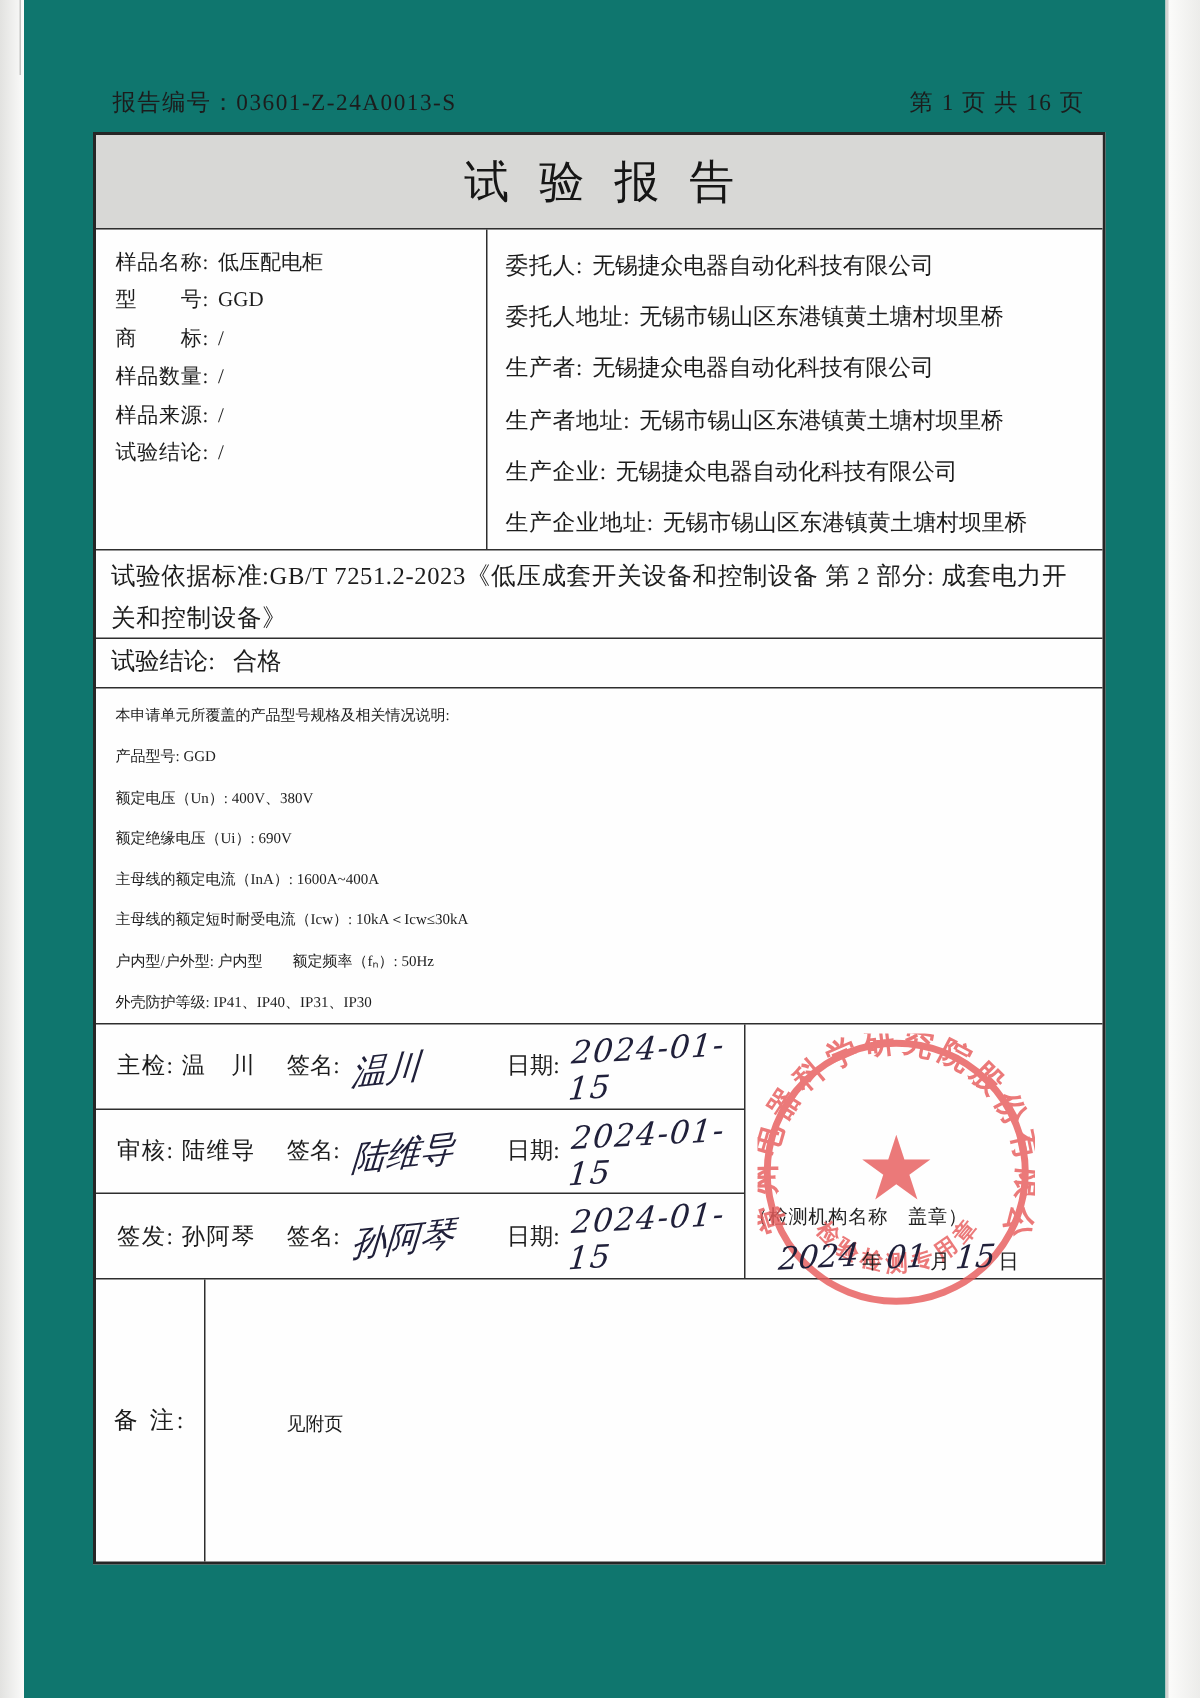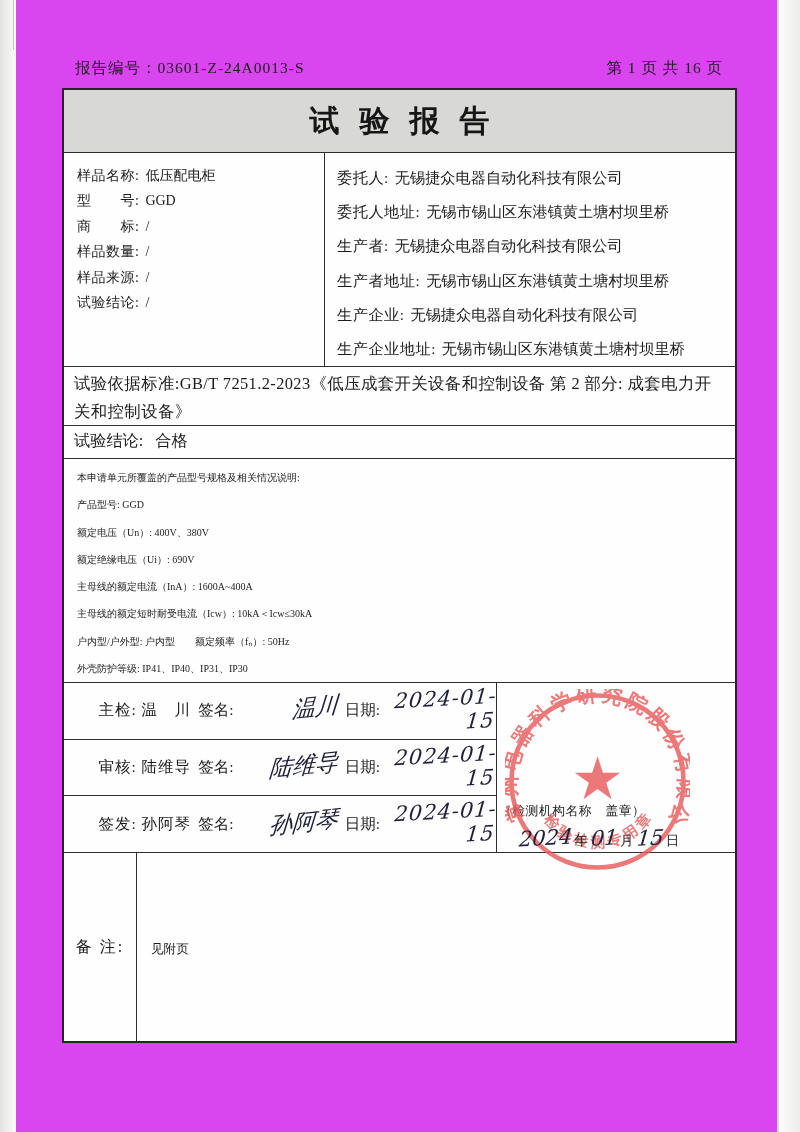--- a/index.html
+++ b/index.html
@@ -1,70 +1,70 @@
 <!DOCTYPE html>
 <html><head>
 <meta charset="utf-8">
 <style>
   * { margin:0; padding:0; box-sizing:border-box; }
   body { background:#ffffff; font-family:"Liberation Serif", serif; color:#1c1c1c; }
-  .page { position:relative; width:800px; height:1132px; background:#d946ef; overflow:hidden; }
+  .page { position:relative; width:800px; height:1132px; background:#0f766e; overflow:hidden; }
 
   
   .edge-left { position:absolute; left:0; top:0; width:16px; height:100%;
                background:linear-gradient(90deg,#e2e2e0,#fbfbfa); }
   .edge-left-line { position:absolute; left:13px; top:0; width:1px; height:50px; background:#c2c2c0; }
   .edge-right { position:absolute; right:0; top:0; width:23px; height:100%;
                 background:linear-gradient(270deg,#ececea,#fdfdfc); }
   .edge-right-line { position:absolute; left:777px; top:0; width:2px; height:100%; background:#d4d4d2; }
 
   
   .doc-header { position:absolute; left:75px; top:58px; width:648px;
                 display:flex; justify-content:space-between; font-size:15.5px; letter-spacing:1px; }
 
   
   .report-table { position:absolute; left:62px; top:88px; width:675px; height:955px;
                   border:2.2px solid #262626; display:flex; flex-direction:column; background:#fefefe; }
   .row-border { border-bottom:1.6px solid #2e2e2e; }
 
   .title-row { height:63px; background:#d8d8d6; display:flex; align-items:center; justify-content:center; }
-  .title-row .ttl { font-size:30px; letter-spacing:20px; padding-left:20px; color:#161616; font-weight:700; }
+  .title-row .ttl { font-size:30px; letter-spacing:20px; padding-left:20px; color:#161616; font-weight:400; }
 
   .info-row { height:214px; display:flex; }
   .sample-col { width:261px; border-right:1.6px solid #2e2e2e; padding:10px 0 0 13px;
                 font-size:14px; line-height:25.4px; }
   .client-col { flex:1; padding:8px 0 0 12px; font-size:15.2px; line-height:34.2px; }
   .info-line .lbl { letter-spacing:0.5px; }
   .info-line .val { padding-left:6px; }
 
   .standard-row { height:59px; padding:3px 10px; font-size:16.4px; line-height:27.5px; letter-spacing:0.4px; }
   .conclusion-row { height:33px; padding:4px 10px; font-size:16.2px; }
   .conclusion-row .val { padding-left:12px; }
 
   .specs-row { height:224px; padding:5px 0 0 13px; font-size:10px; line-height:27.3px; }
 
   .sign-section { height:170px; display:flex; position:relative; }
   .sign-col { width:433px; border-right:1.6px solid #2e2e2e; display:flex; flex-direction:column; }
-  .sig-row { flex:1; display:flex; align-items:center; padding-left:14px; font-size:15.5px;text-align:right; }
+  .sig-row { flex:1; display:flex; align-items:center; padding-left:14px; font-size:15.5px; }
   .sig-row.rb { border-bottom:1.6px solid #2e2e2e; }
   .sig-role { width:128px; letter-spacing:1px; }
   .sig-lbl { width:48px; }
   .script { display:inline-block; font-style:italic; color:#20203a;
             font-family:"DejaVu Serif", serif; transform:rotate(-3deg) skewX(-8deg); }
   .sig-script { width:118px; font-size:23px; transform:rotate(-6deg) skewX(-10deg); }
   .sig-date { font-size:21px; letter-spacing:1px; }
 
   .stamp-cell { flex:1; position:relative; overflow:visible; }
   .stamp-svg { position:absolute; left:8px; top:6px; width:185px; height:185px; opacity:0.82; z-index:3; }
   .stamp-caption { position:absolute; left:2px; top:120px; width:215px; font-size:12.8px;
                    letter-spacing:0.5px; color:#222; z-index:2; white-space:nowrap; }
   .stamp-date { position:absolute; left:22px; top:143px; z-index:4; font-size:13.5px; white-space:nowrap; }
   .stamp-date .script { font-size:21px; margin-right:2px; }
 
-  .remark-row { flex:1; display:flex; }
+  .remark-row { flex:1; display:flex;gap:40px; }
   .remark-label-cell { width:73px; border-right:1.4px solid #2e2e2e; display:flex;
                        align-items:center; justify-content:center; font-size:16px; letter-spacing:2px; }
   .remark-content-cell { flex:1; padding:88px 0 0 14px; font-size:12.6px; }
 </style>
 </head>
 <body>
 
 <div class="page">
   <div class="edge-left"></div>
   <div class="edge-left-line"></div>

